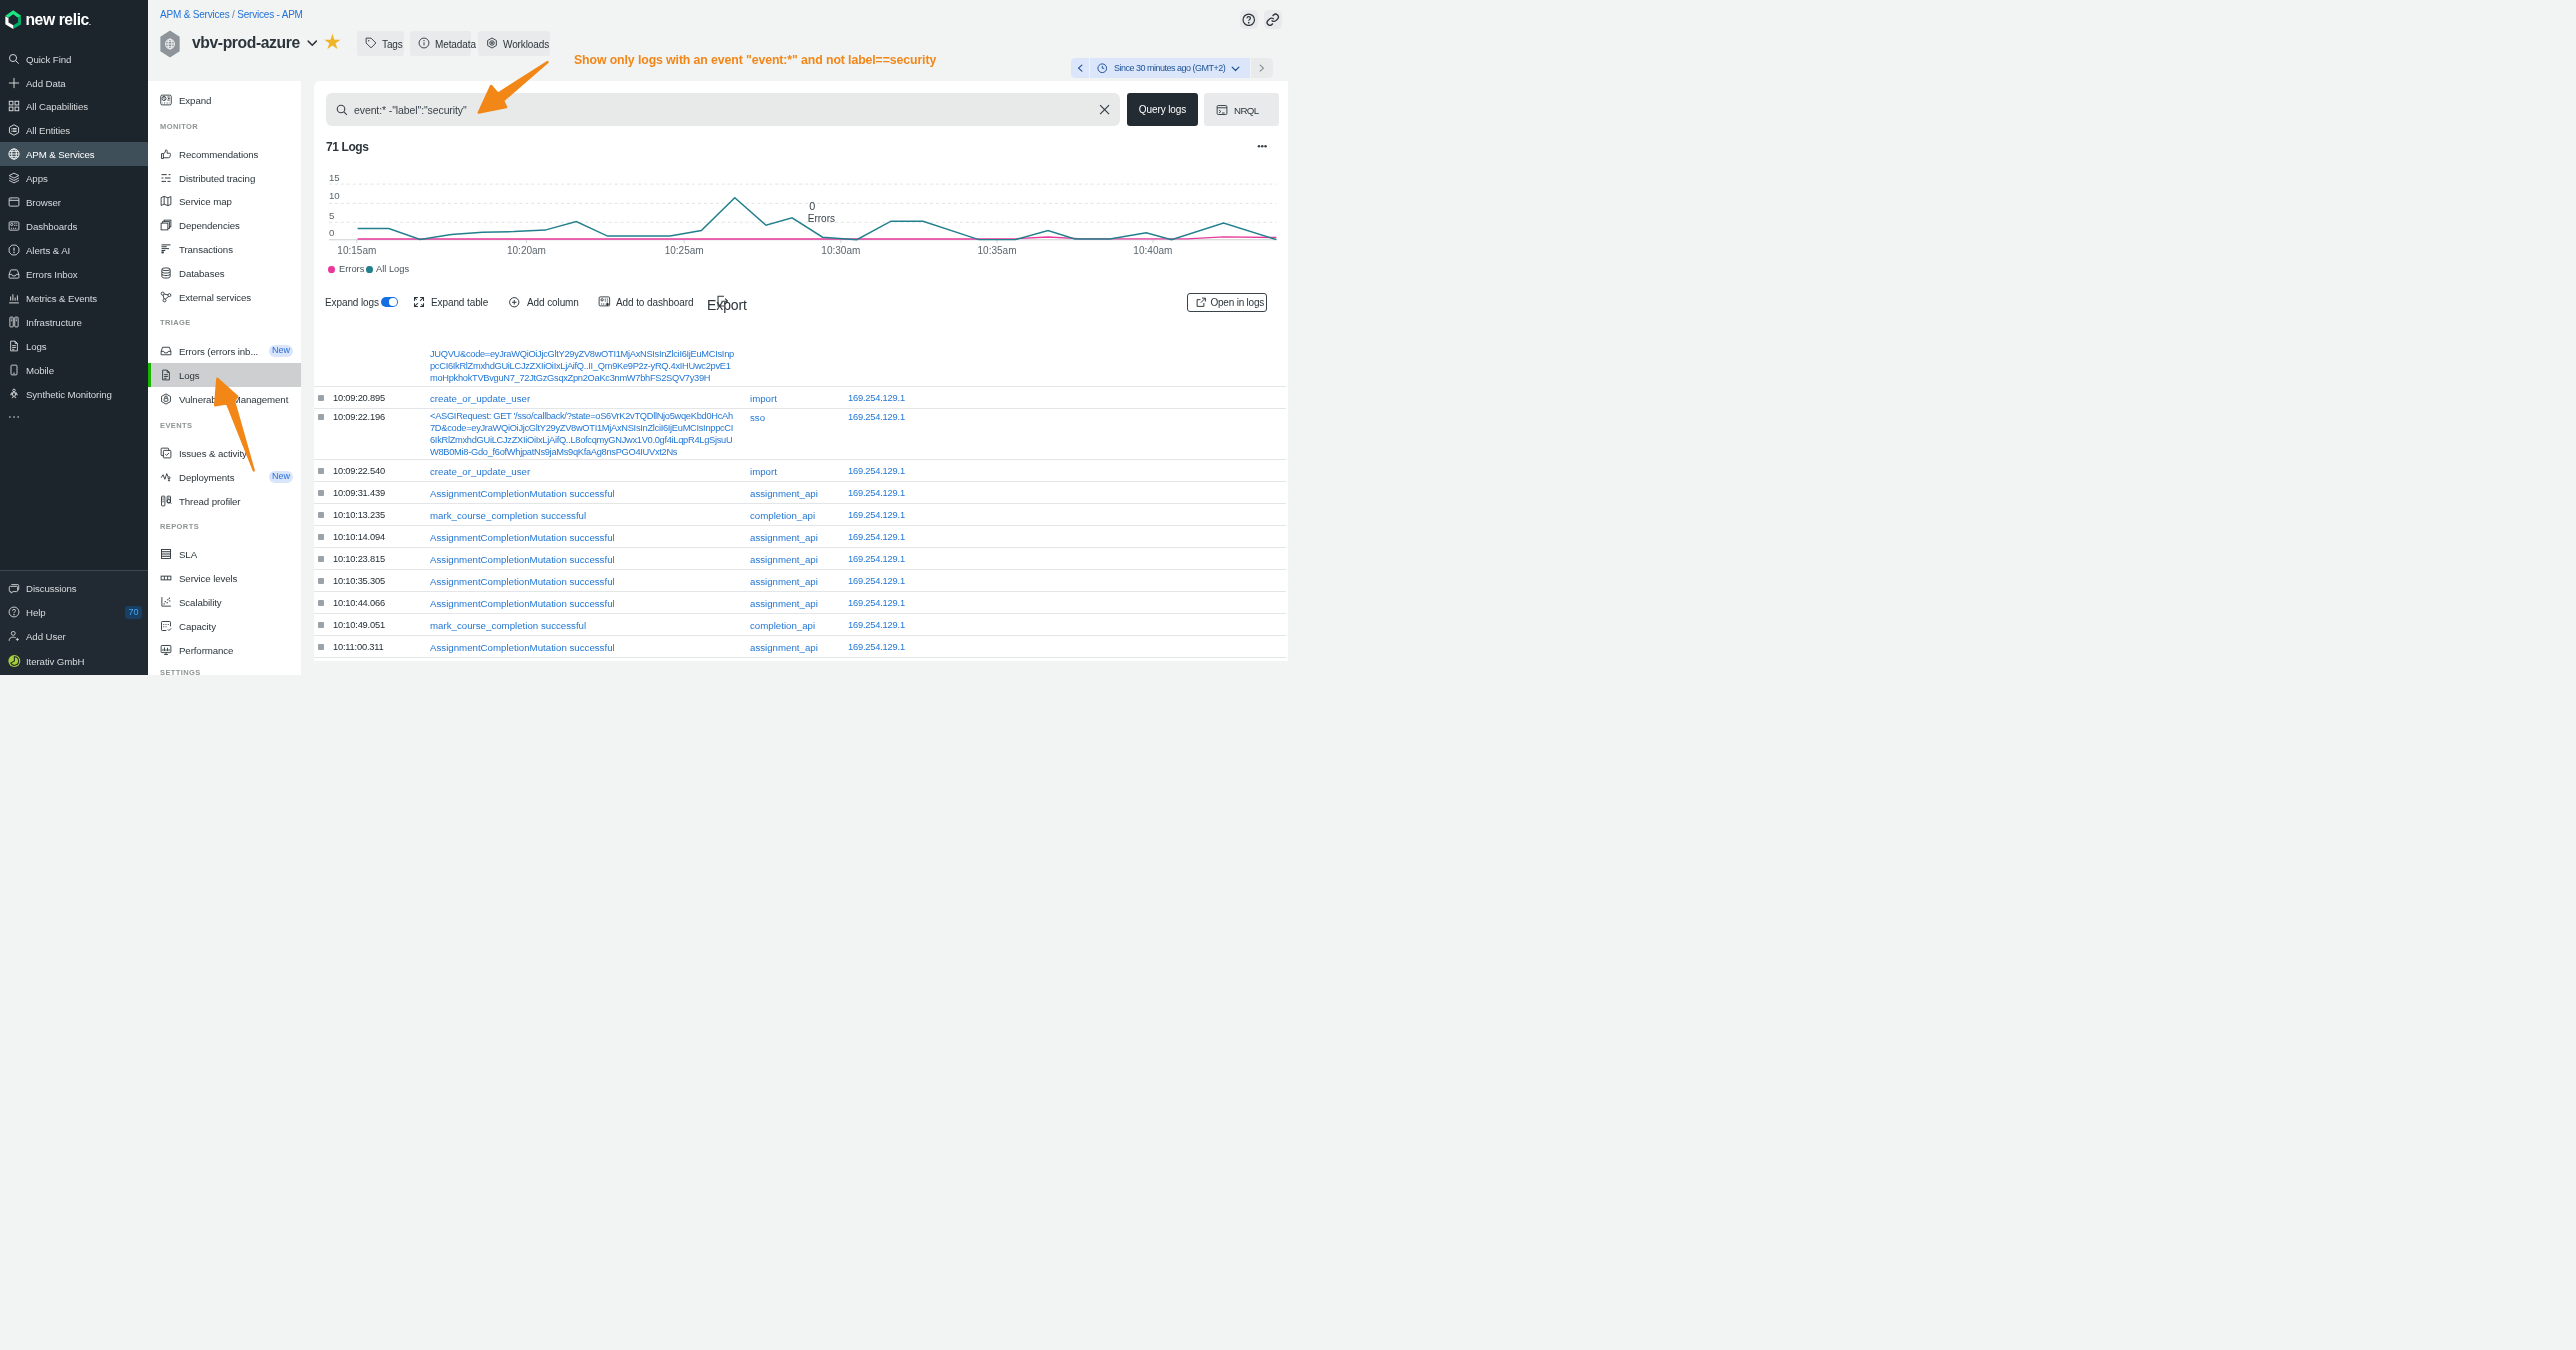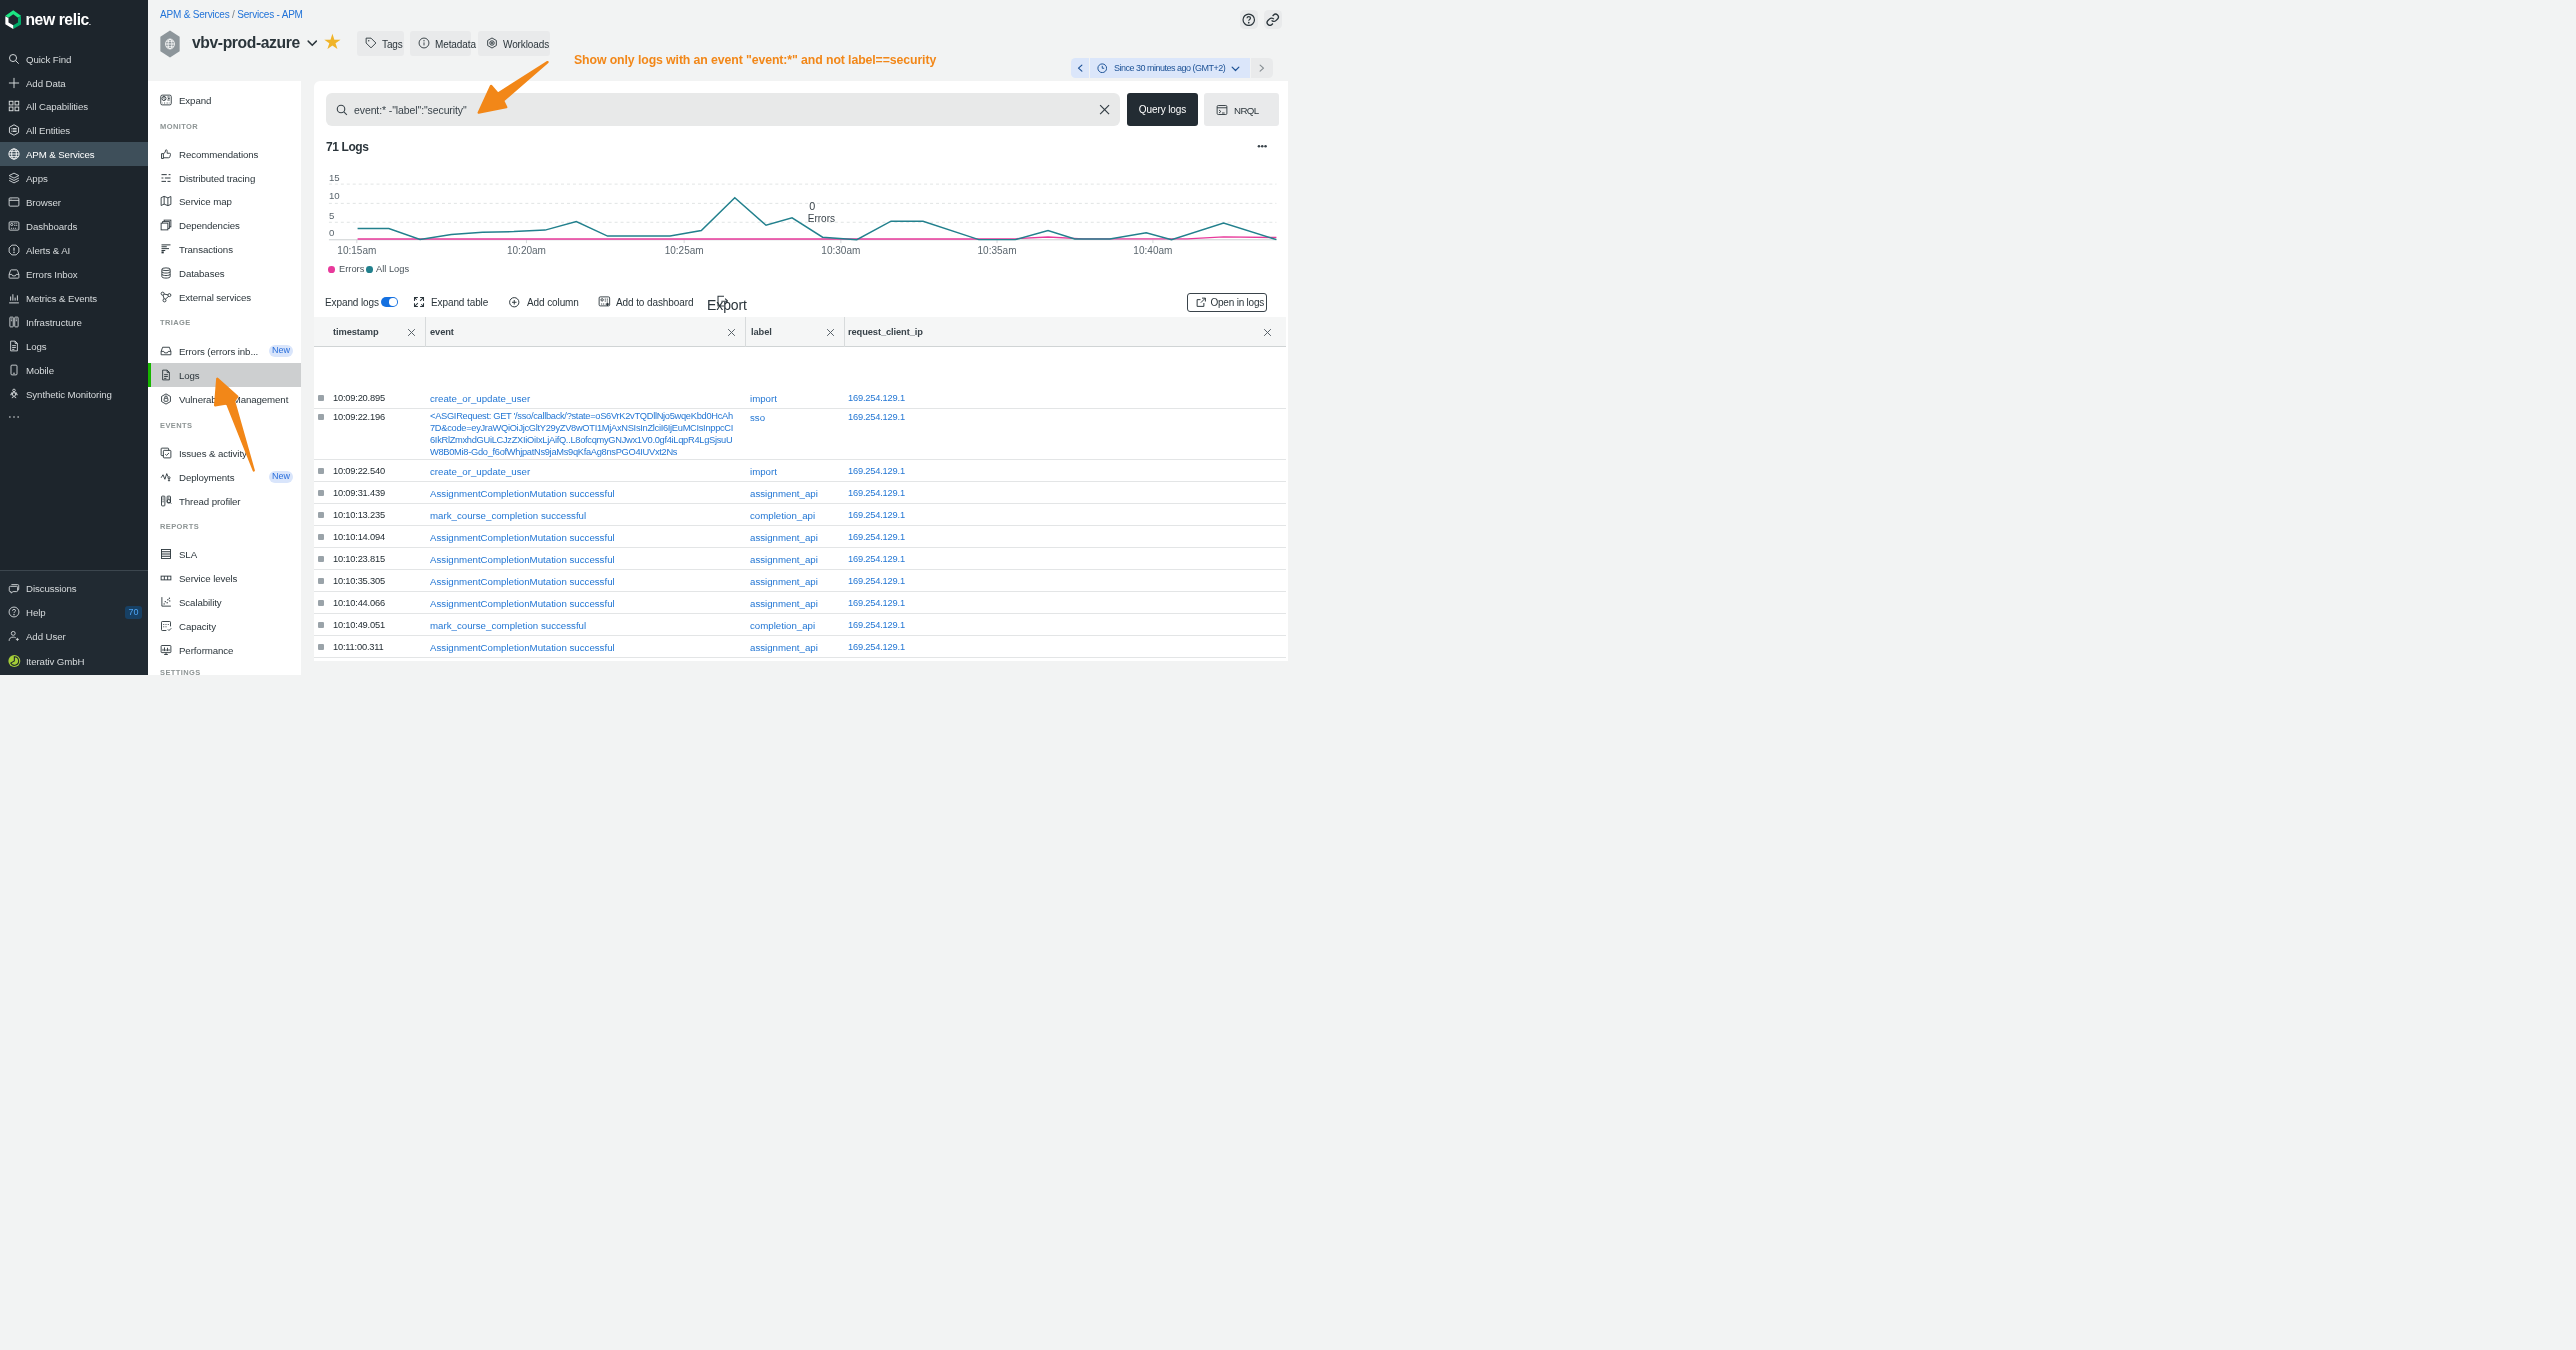--- a/index.html
+++ b/index.html
@@ -557,42 +557,24 @@
 <div class="abs" style="left:1187px;top:293px;width:80px;height:18.7px;border:1.1px solid #3a444b;border-radius:3px;">
   <svg class="abs" style="left:7.5px;top:3.4px" width="10.5" height="10.5" viewBox="0 0 14 14" fill="none" stroke="#2b353b" stroke-width="1.3">
         <path d="M10.5 8 V12.5 H1.5 V3.5 H6"></path>
         <path d="M8 1.5 H12.5 V6 M12.5 1.5 L6.5 7.5"></path>
       </svg>
   <span class="abs" style="left:22.4px;top:50%;transform:translateY(-50%);font-size:10px;letter-spacing:-0.2px;color:#2b353b;white-space:nowrap;">Open in logs</span>
 </div>
 
 <div id="table" style="position:absolute;left:314px;top:317px;width:972px;height:340px;font-size:9.7px;">
 
-  <div class="abs" style="left:0;top:0;width:972px;height:30px;background:#f5f6f6;border-bottom:0.7px solid #d0d4d5;">
-    <span class="abs hdr" style="left:19px;">timestamp</span>
-    <svg class="abs hx" style="left:93px;" viewBox="0 0 12 12" width="9" height="9">
-          <use href="#xic"></use>
-        </svg>
-    <div class="abs vdiv" style="left:111px;"></div>
-    <span class="abs hdr" style="left:116px;">event</span>
-    <svg class="abs hx" style="left:413px;" viewBox="0 0 12 12" width="9" height="9">
-          <use href="#xic"></use>
-        </svg>
-    <div class="abs vdiv" style="left:431px;"></div>
-    <span class="abs hdr" style="left:437px;">label</span>
-    <svg class="abs hx" style="left:512px;" viewBox="0 0 12 12" width="9" height="9">
-          <use href="#xic"></use>
-        </svg>
-    <div class="abs vdiv" style="left:530px;"></div>
-    <span class="abs hdr" style="left:534px;">request_client_ip</span>
-    <svg class="abs hx" style="left:949px;" viewBox="0 0 12 12" width="9" height="9">
-          <use href="#xic"></use>
-        </svg>
-  </div>
-
+
+  <div class="row" style="top:30px;height:40px;">
+    <div class="abs b64" style="top:2.2px;">JUQVU&amp;code=eyJraWQiOiJjcGltY29yZV8wOTI1MjAxNSIsInZlciI6IjEuMCIsInppcCI6IkRlZmxhdGUiLCJzZXIiOiIxLjAifQ..II_Qm9Ke9P2z-yRQ.4xIHUwc2pvE1moHpkhokTVBvguN7_72JtGzGsqxZpn2OaKc3nmW7bhFS2SQV7y39H</div>
+  </div>
   <div class="row" style="top:70px;height:22px;">
     <div class="ck"></div>
         <span class="ts">10:09:20.895</span>
         <span class="ev link">create_or_update_user</span>
         <span class="lb link">import</span>
         <span class="ip link">169.254.129.1</span>
   </div>
   <div class="row" style="top:92px;height:51px;">
     <div class="ck" style="top:5.2px;"></div>
         <span class="ts" style="top:3px;">10:09:22.196</span>

